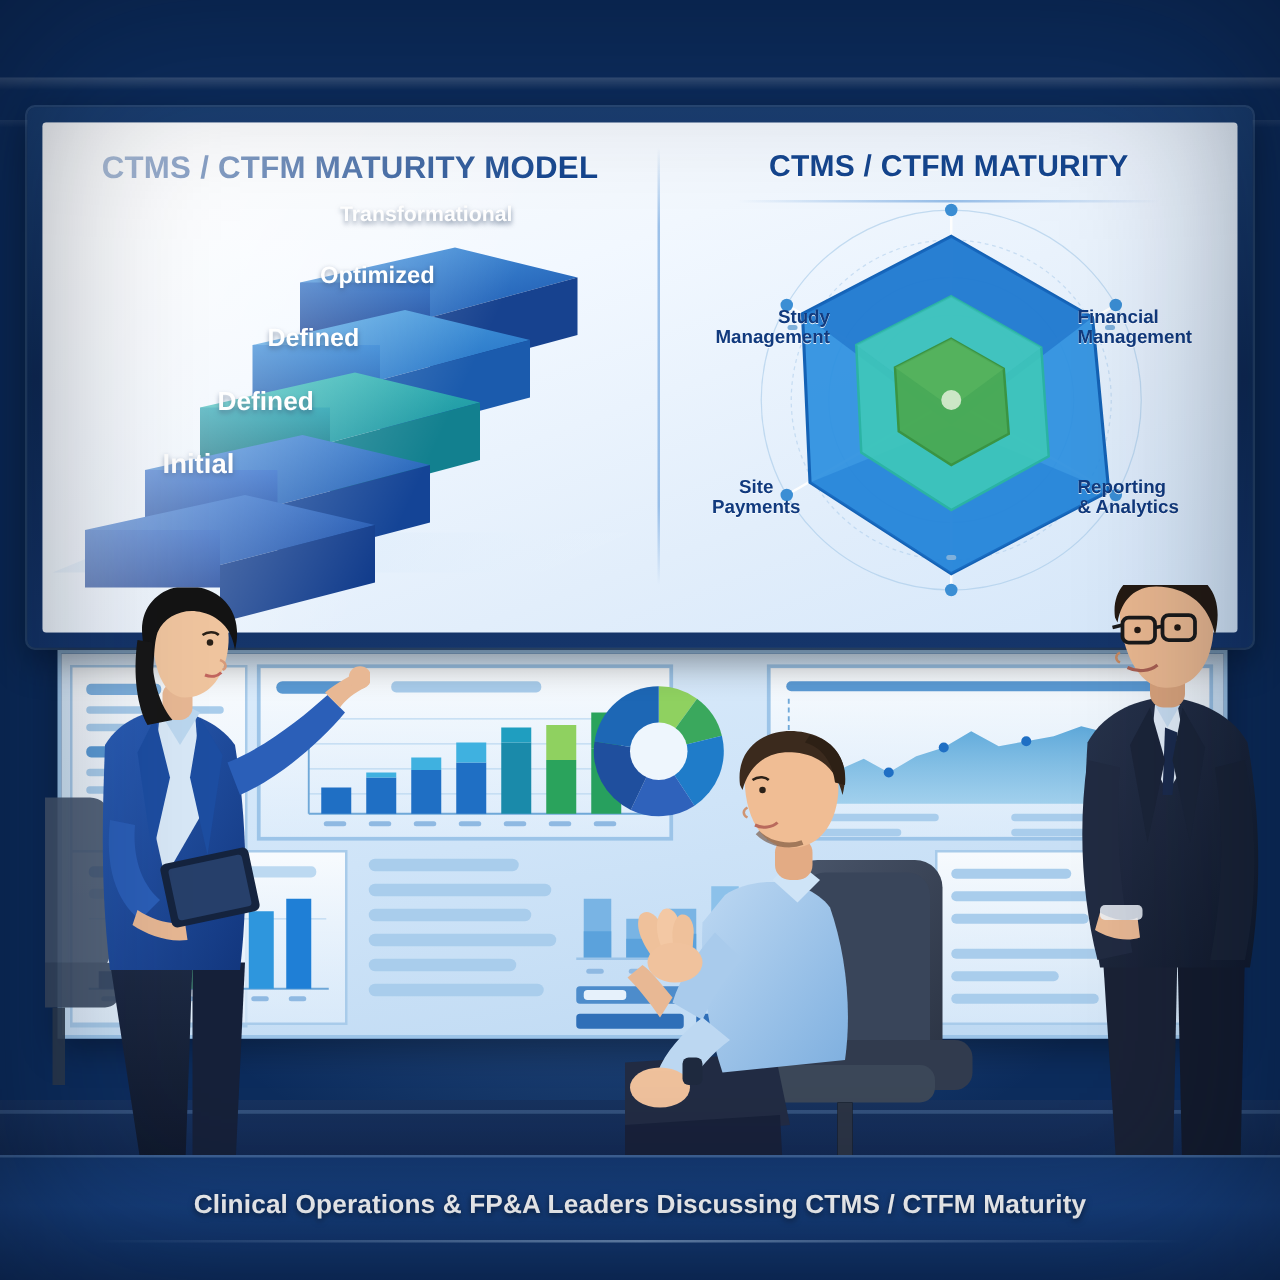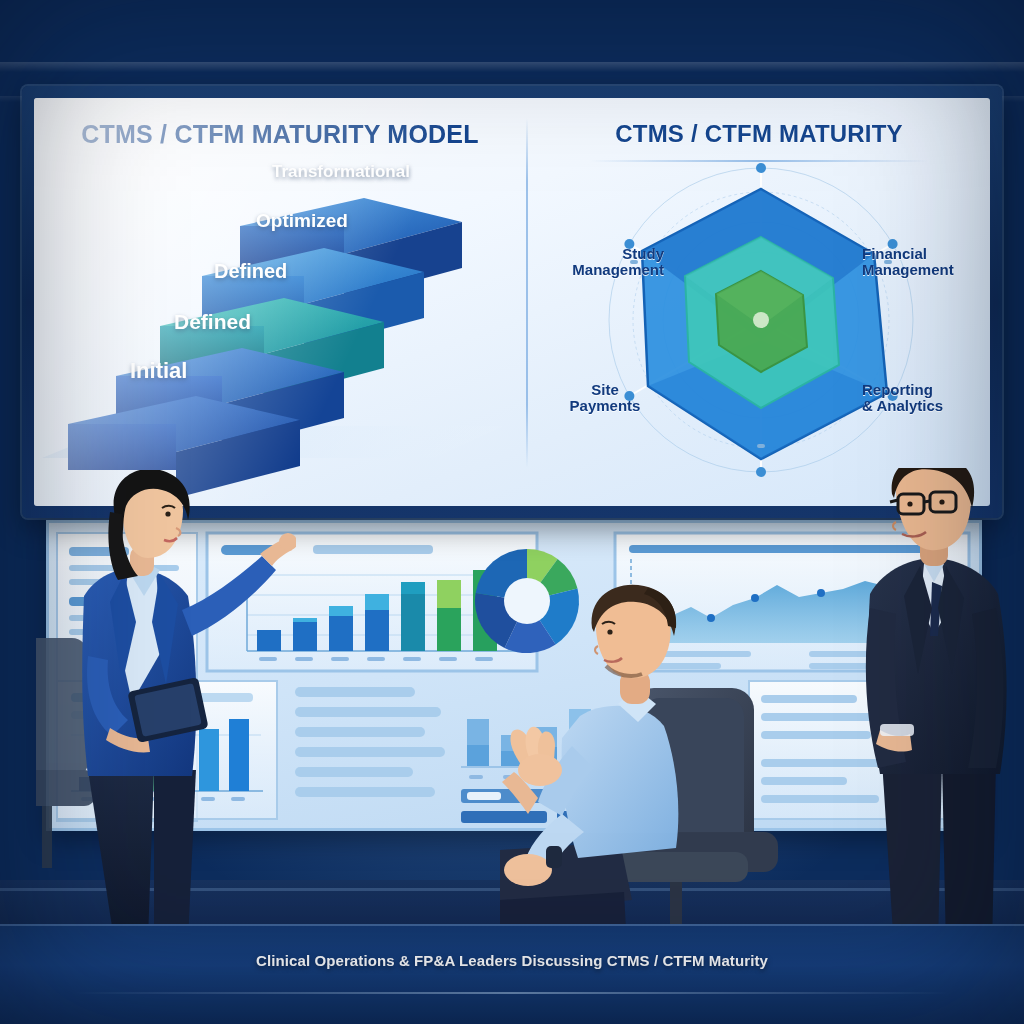--- a/index.html
+++ b/index.html
@@ -105,21 +105,21 @@
   .person{position:absolute;}
 
   
   .caption{
     position:absolute;left:0;right:0;bottom:0;height:98px;
     background:linear-gradient(180deg,#14386f 0%,#17407f 40%,#102f61 100%);
     border-top:2px solid rgba(150,195,245,.35);
   }
   .caption-text{
     position:absolute;left:0;right:0;top:26px;text-align:center;
-    color:#ffffff;font-size:15px;font-weight:bold;letter-spacing:.1px;
+    color:#ffffff;font-size:21px;font-weight:bold;letter-spacing:.1px;
     text-shadow:0 2px 5px rgba(0,0,0,.55);
   }
   .caption-rule{
     position:absolute;left:72px;right:72px;top:66px;height:2px;
     background:linear-gradient(90deg,rgba(190,220,250,0),rgba(190,220,250,.55),rgba(190,220,250,0));
   }
   
   .vignette{
     position:absolute;inset:0;pointer-events:none;
     box-shadow:inset 0 0 160px rgba(3,14,34,.55);

